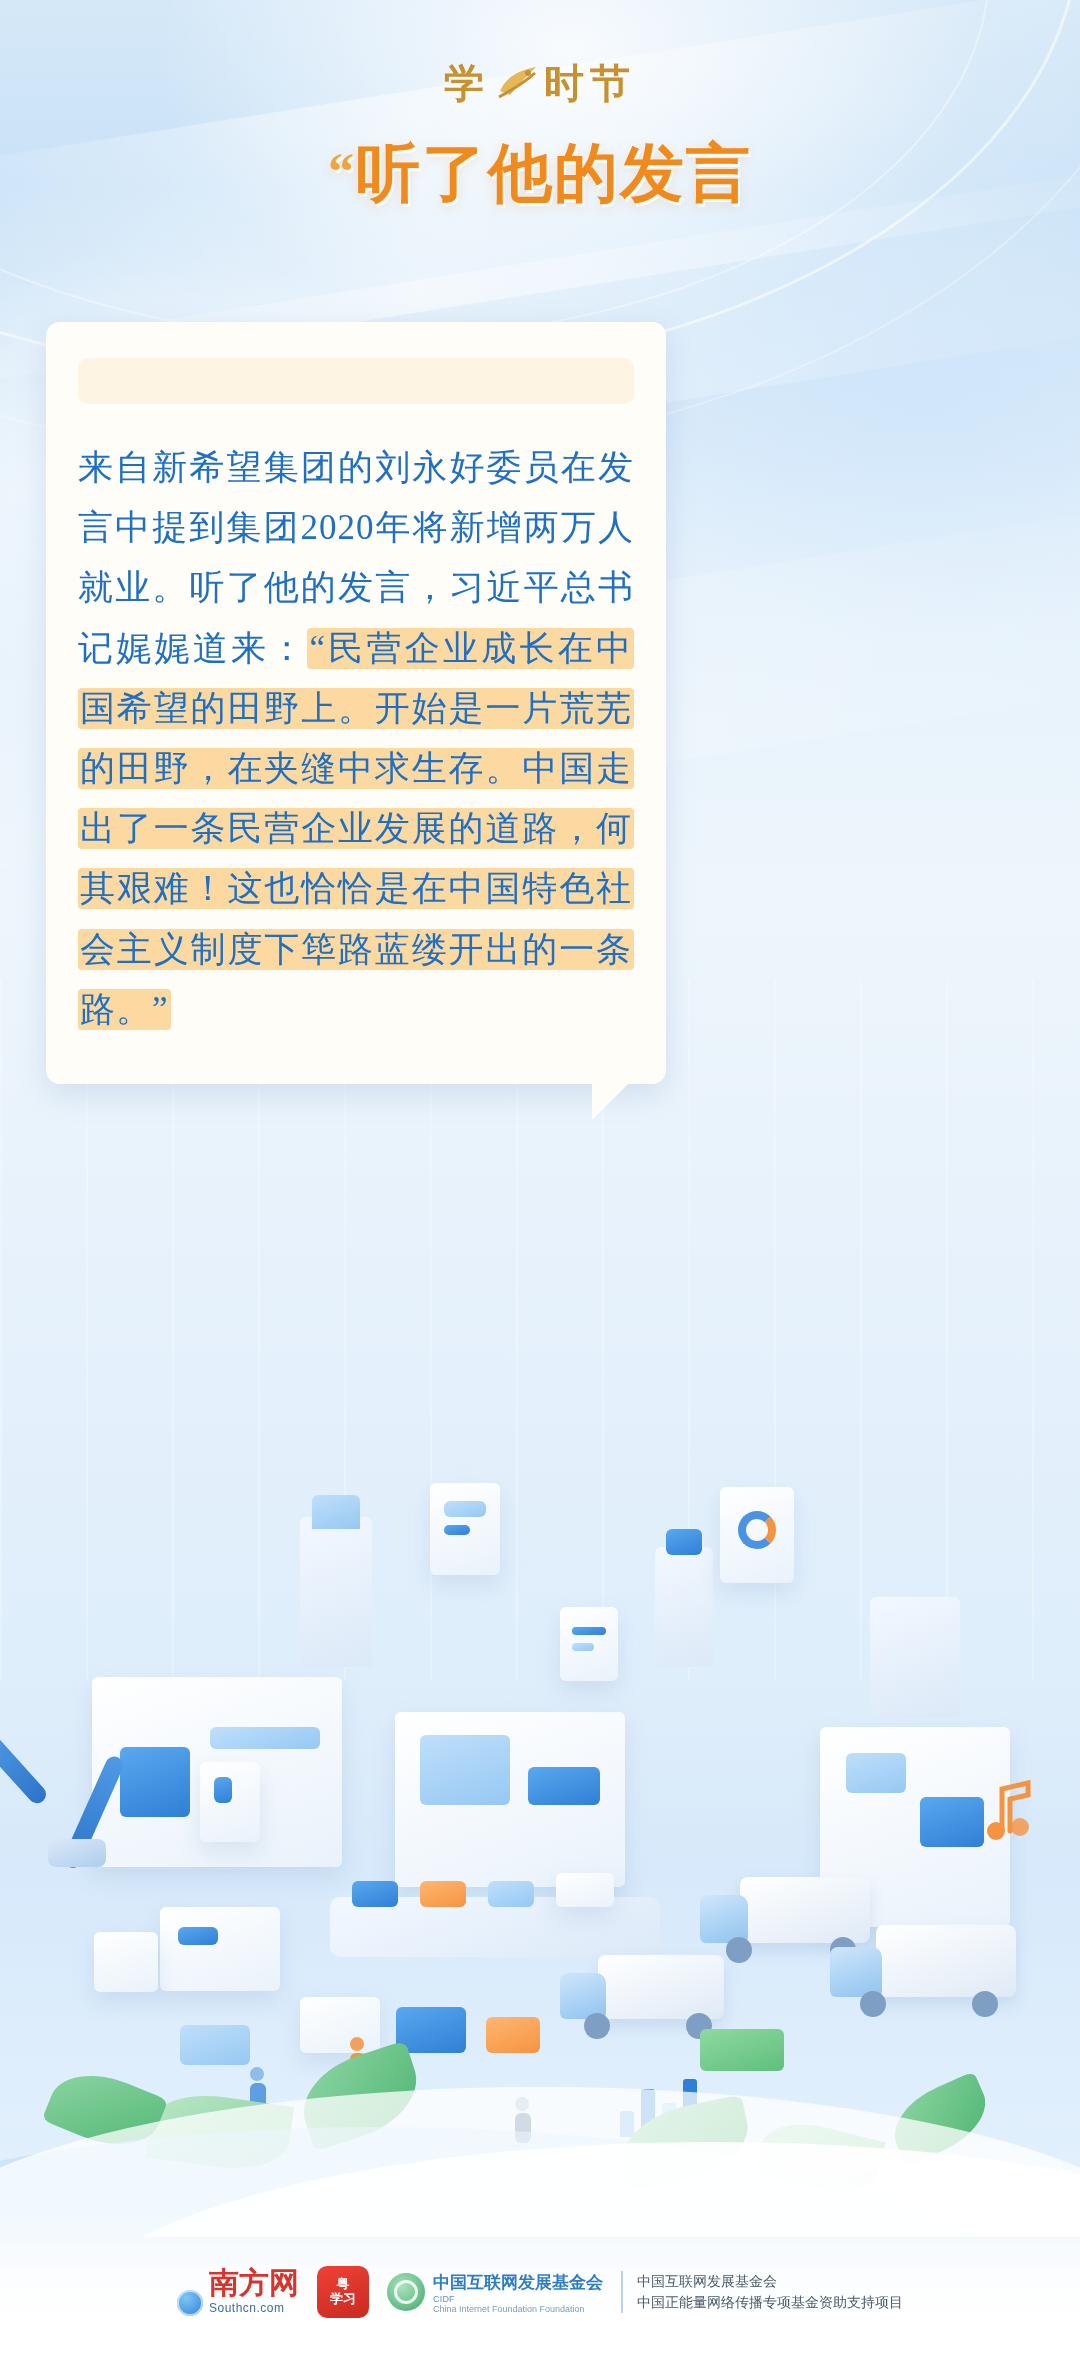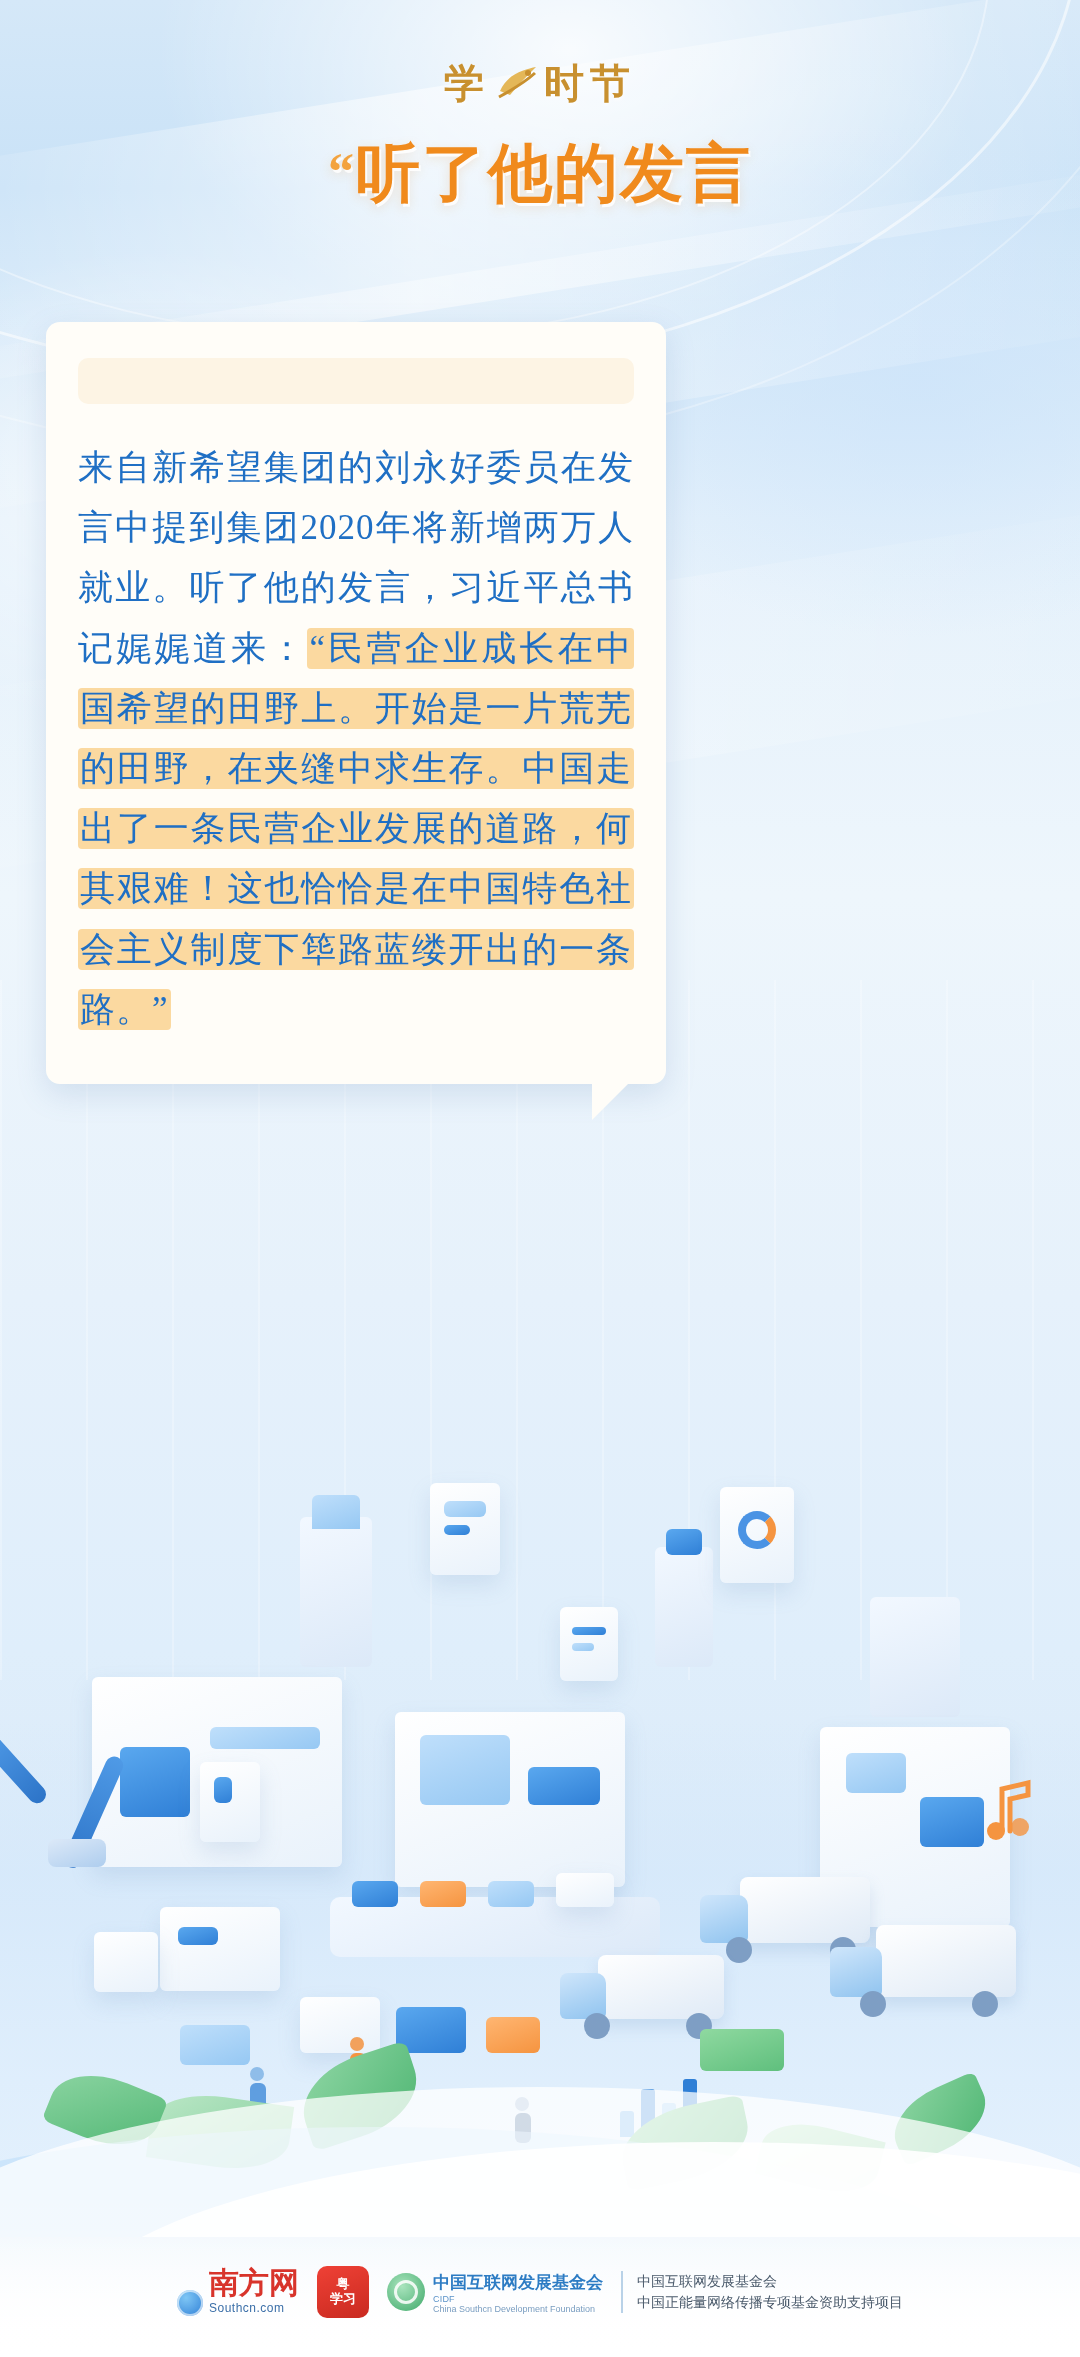--- a/index.html
+++ b/index.html
@@ -358,21 +358,21 @@
       <span>粤</span><br>
       <span>学习</span>
     </span>
   </div>
 
   <div class="cidf">
     <span class="cidf-mark"></span>
     <span class="cidf-txt">
       <div class="l1">中国互联网发展基金会</div>
       <div class="l2">CIDF</div>
-      <div class="l3">China Southcn Development Foundation</div>
+      <div class="l3">China Internet Foundation Foundation</div>
     </span>
   </div>
 
   <div class="fund-note">
     <div>中国互联网发展基金会</div>
     <div>中国正能量网络传播专项基金资助支持项目</div>
   </div>
 </div>
 
 </body></html>

